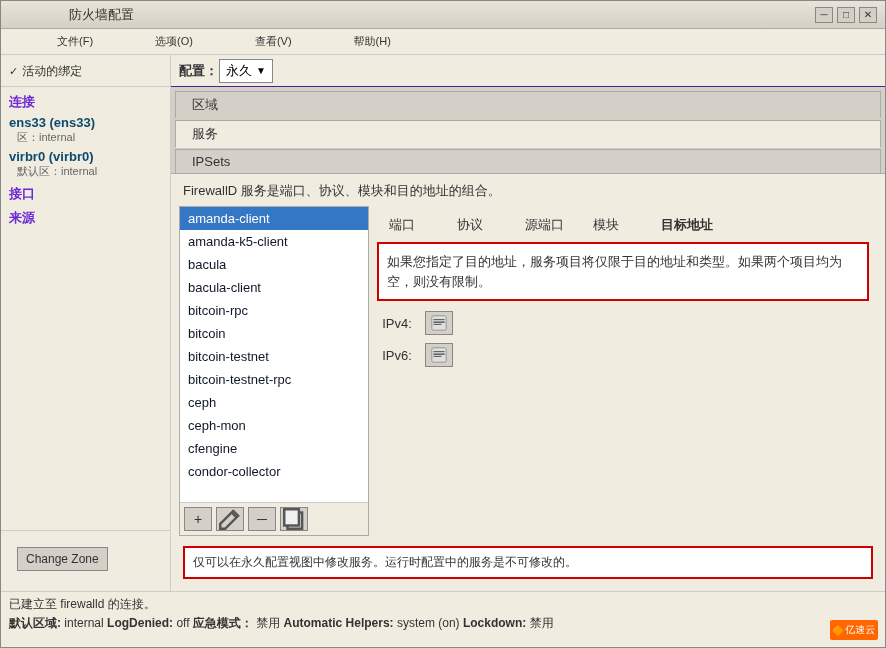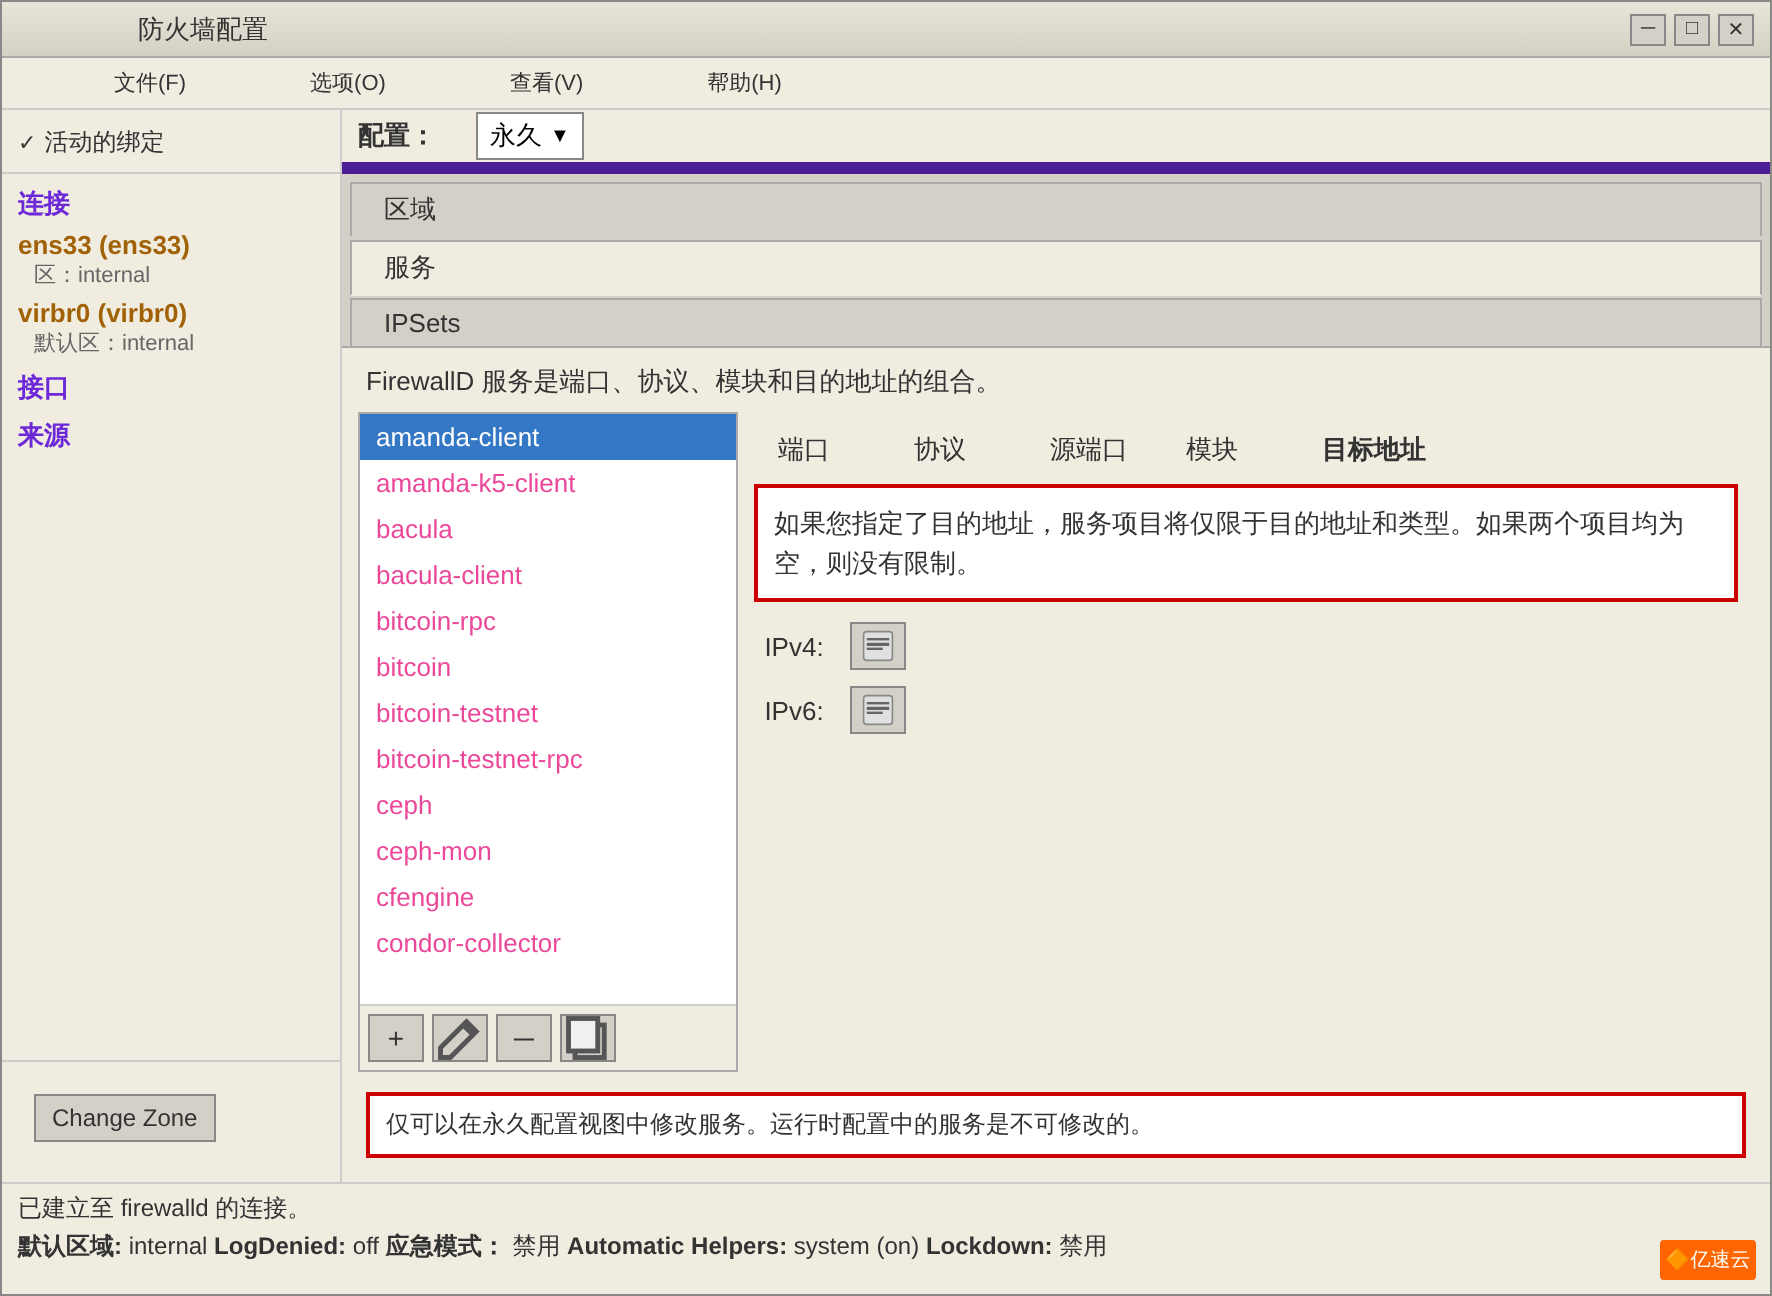--- a/index.html
+++ b/index.html
@@ -120,21 +120,21 @@
       color: #6d28d9;
     }
 
     .net-item {
       padding: 2px 8px 2px 8px;
     }
 
     .net-item .net-name {
       font-size: 13px;
       font-weight: bold;
-      color: #a16207;
+      color: #0c4a6e;
     }
 
     .net-item .net-zone {
       font-size: 11px;
       color: #666;
       padding-left: 8px;
     }
 
     .change-zone-btn {
       margin: 8px;
@@ -154,22 +154,22 @@
       background: #f0ece0;
     }
 
     
     .config-bar {
       height: 32px;
       display: flex;
       align-items: center;
       padding: 4px 8px;
       background: #f0ece0;
-      border-bottom: 6px solid #4c1d95;
-      gap: 20px;
+      border-bottom: 1px solid #4c1d95;
+      gap: 1px;
     }
 
     .config-label {
       font-size: 13px;
       color: #333;
       font-weight: bold;
     }
 
     .config-dropdown {
       display: flex;
@@ -248,21 +248,21 @@
 
     .service-list {
       flex: 1;
       overflow-y: auto;
     }
 
     .service-item {
       padding: 4px 8px;
       cursor: pointer;
       font-size: 13px;
-      color: #ec4899;
+      color: #0f172a;
     }
 
     .service-item.selected {
       background: #3478c5;
       color: white;
     }
 
     .service-list-toolbar {
       display: flex;
       padding: 4px;

